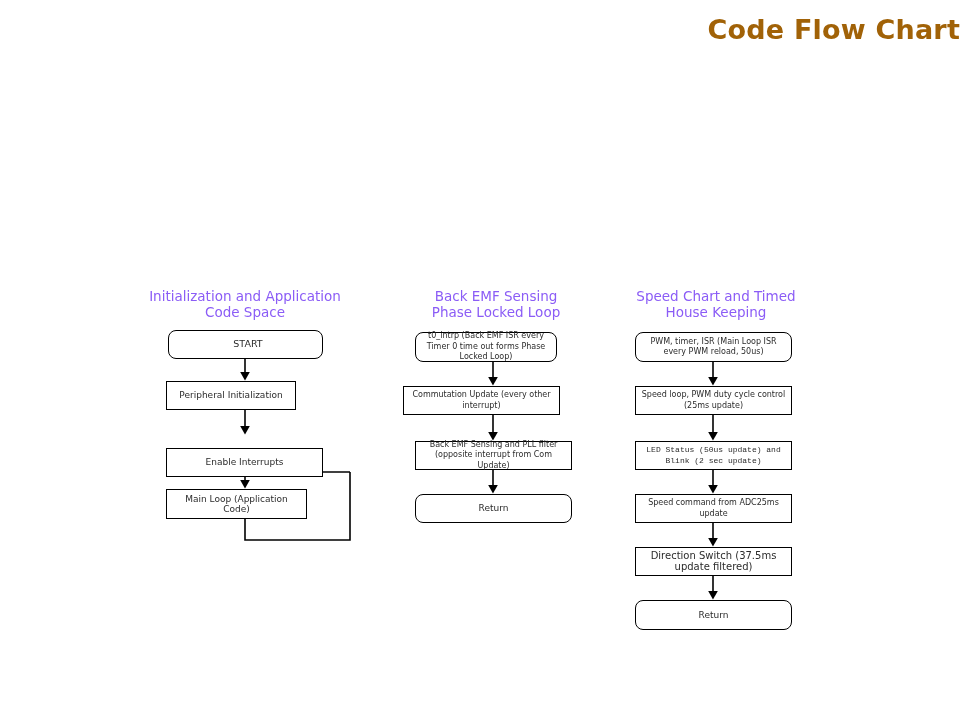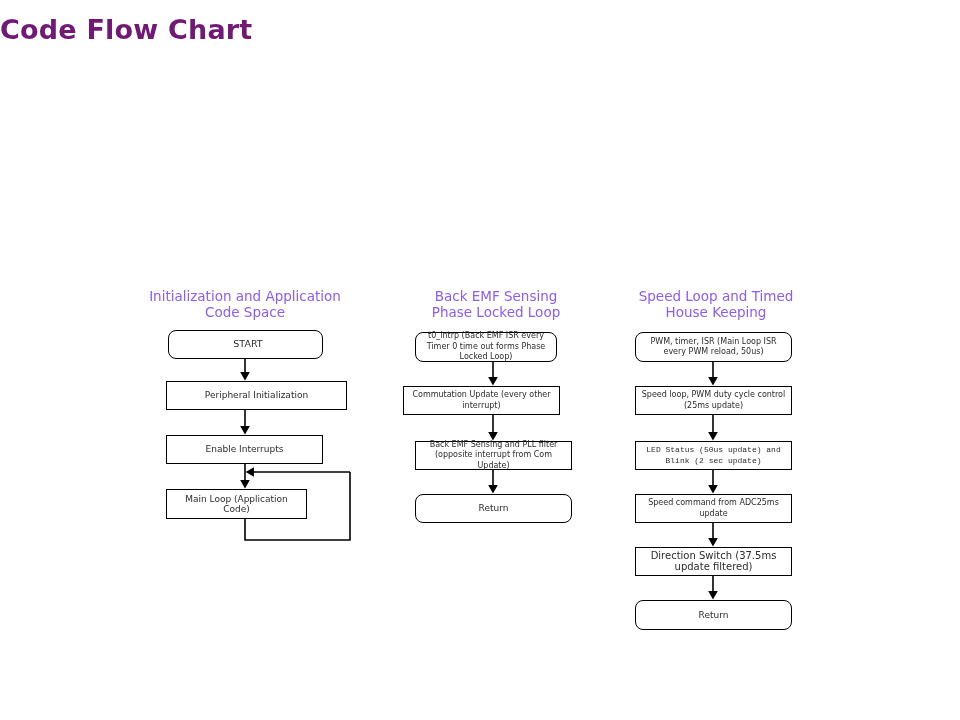--- a/index.html
+++ b/index.html
@@ -14,26 +14,26 @@
     overflow: hidden;
     font-family: "DejaVu Sans", sans-serif;
     color: #000000;
   }
 
   #chart-title {
     position: absolute;
     left: 0;
     top: 14px;
     width: 960px;
-    text-align: left;
+    text-align: right;
     font-family: "DejaVu Sans", sans-serif;
     font-weight: bold;
     font-size: 27px;
     letter-spacing: 0.2px;
-    color: #701a75;
+    color: #a16207;
   }
 
   .column {
     position: absolute;
     top: 288px;
   }
   #column-0 { left: 110px; width: 270px; }
   #column-1 { left: 398px; width: 192px; }
   #column-2 { left: 618px; width: 192px; }
 
@@ -71,22 +71,22 @@
   }
   .node-label {
     display: block;
     width: 100%;
     line-height: 10.5px;
   }
   .node.terminator { border-radius: 8px; }
 
   
   #node-start        { left: 168px; top: 330px; width: 155px; height: 29px; font-size: 9.5px; padding-left: 9px; }
-  #node-periph-init  { left: 166px; top: 381px; width: 181px; height: 29px; font-size: 9px; }
-  #node-enable-int   { left: 166px; top: 435px; width: 157px; height: 29px; font-size: 9px; }
+  #node-periph-init  { left: 166px; top: 381px; width: 130px; height: 29px; font-size: 9px; }
+  #node-enable-int   { left: 166px; top: 448px; width: 157px; height: 29px; font-size: 9px; }
   #node-main-loop    { left: 166px; top: 489px; width: 141px; height: 30px; font-size: 9px; }
 
   
   #node-t0-intrp     { left: 415px; top: 332px; width: 142px; height: 30px; font-size: 8px; }
   #node-commutation  { left: 403px; top: 386px; width: 157px; height: 29px; font-size: 8px; }
   #node-bemf-pll     { left: 415px; top: 441px; width: 157px; height: 29px; font-size: 8px; }
   #node-return-mid   { left: 415px; top: 494px; width: 157px; height: 29px; font-size: 9px; }
 
   
   #node-pwm-isr      { left: 635px; top: 332px; width: 157px; height: 30px; font-size: 8px; }
@@ -151,21 +151,21 @@
 
 <div class="column" id="column-0">
   <div class="column-header">Initialization  and Application
 Code Space</div>
 </div>
 <div class="column" id="column-1">
   <div class="column-header">Back EMF Sensing
 Phase Locked Loop</div>
 </div>
 <div class="column" id="column-2">
-  <div class="column-header">Speed Loop  and Timed
+  <div class="column-header">Speed Chart  and Timed
 House Keeping</div>
 </div>
 
 <div class="node terminator" id="node-start">
   <span class="node-label">START</span>
 </div>
 <div class="node" id="node-periph-init">
   <span class="node-label">Peripheral Initialization</span>
 </div>
 <div class="node" id="node-enable-int">

